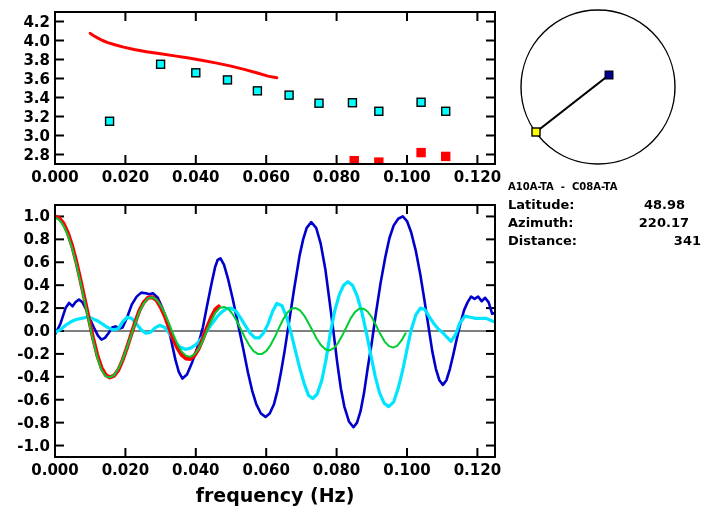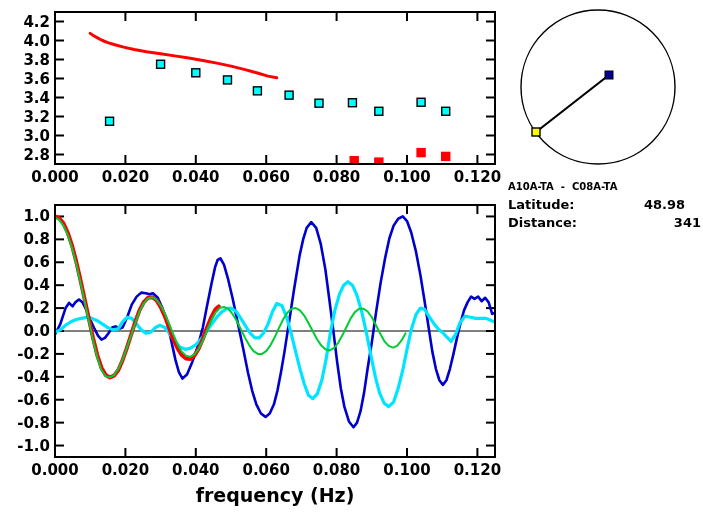--- a/index.html
+++ b/index.html
@@ -169,17 +169,18 @@
       <circle cx="93" cy="82" r="77" fill="none" stroke="#000000" stroke-width="1.4"></circle>
       <line x1="31" y1="127" x2="104" y2="70" stroke="#000000" stroke-width="2.2"></line>
       <rect x="100" y="66" width="8" height="8" fill="#00008b" stroke="#000" stroke-width="1"></rect>
       <rect x="27" y="123" width="8" height="8" fill="#ffff00" stroke="#000" stroke-width="1.4"></rect>
     </svg>
 
   <div id="meta-block" style="position:absolute;left:508px;top:178px;width:195px;">
     <div class="meta-title" style="white-space:pre;line-height:18px;">A10A-TA  -  C08A-TA</div>
     <div id="meta-rows">
         <div class="meta-line" style="display: flex; line-height: 18px; white-space: pre;"><span>Latitude:</span><span style="margin-left: auto; padding-right: 18px;">48.98</span></div>
+        <div class="meta-line" style="display: flex; line-height: 18px; white-space: pre;"><span>Azimuth:</span><span style="margin-left: auto; padding-right: 14px;">220.17</span></div>
         <div class="meta-line" style="display: flex; line-height: 18px; white-space: pre;"><span>Distance:</span><span style="margin-left: auto; padding-right: 2px;">341</span></div>
       </div>
   </div>
 
 </div>
 
 </body></html>

